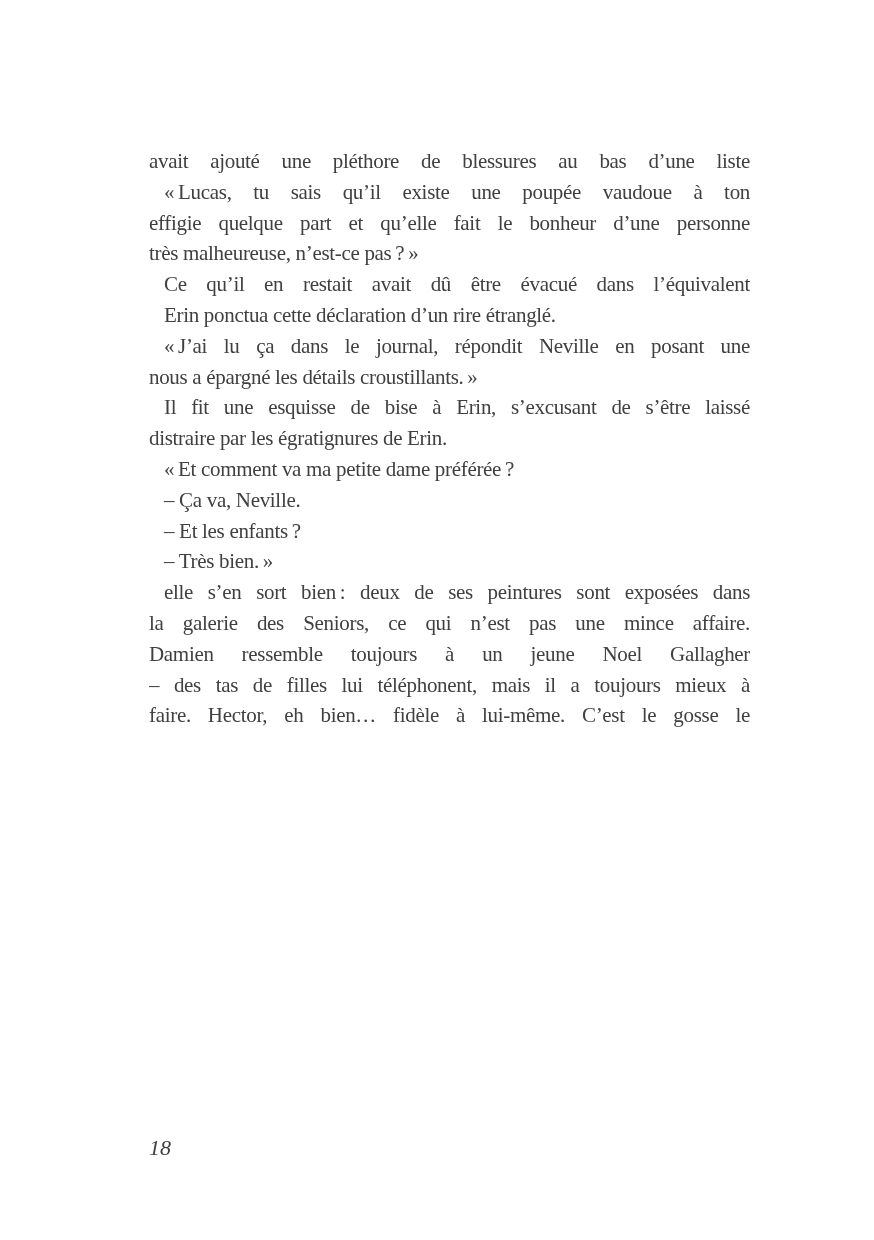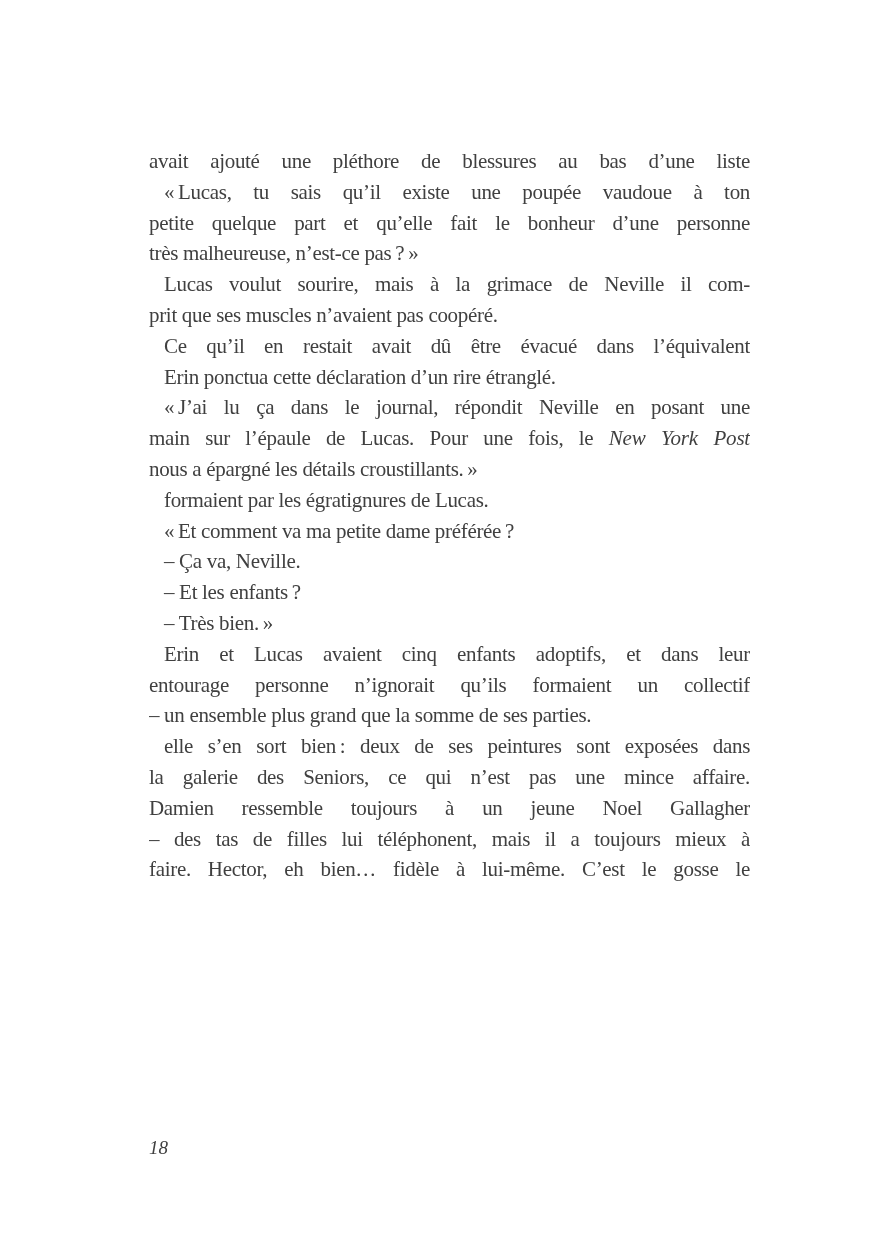--- a/index.html
+++ b/index.html
@@ -46,74 +46,65 @@
     text-align-last: justify;
   }
   .line em {
     font-style: italic;
     letter-spacing: -0.01em;
   }
   .folio {
     position: absolute;
     left: 137px;
     top: 1136px;
-    font-size: 19px;
+    font-size: 22px;
     font-style: italic;
     line-height: 24px;
   }
 </style>
 </head>
 <body>
 
 <div class="page" style="background: rgb(255, 255, 255); color: #404040; margin-left: 12px;">
   <main class="text-block">
       <div class="para">
         <div class="line justify"><span>avait ajouté une pléthore de blessures au bas d’une liste</span></div>
       </div>
       <div class="para indent">
         <div class="line justify"><span>« Lucas, tu sais qu’il existe une poupée vaudoue à ton</span></div>
-        <div class="line justify"><span>petite quelque part et qu’elle fait le bonheur d’une personne</span></div>
+        <div class="line justify"><span>effigie quelque part et qu’elle fait le bonheur d’une personne</span></div>
         <div class="line"><span>très malheureuse, n’est-ce pas ? »</span></div>
-      </div>
-      <div class="para indent">
-        <div class="line justify"><span>Lucas voulut sourire, mais à la grimace de Neville il com-</span></div>
-        <div class="line"><span>prit que ses muscles n’avaient pas coopéré.</span></div>
       </div>
       <div class="para indent">
         <div class="line justify"><span>Ce qu’il en restait avait dû être évacué dans l’équivalent</span></div>
       </div>
       <div class="para indent">
         <div class="line"><span>Erin ponctua cette déclaration d’un rire étranglé.</span></div>
       </div>
       <div class="para indent">
         <div class="line justify"><span>« J’ai lu ça dans le journal, répondit Neville en posant une</span></div>
-        <div class="line justify"><span>main sur l’épaule de Lucas. Pour une fois, le </span><em>New York Post</em></div>
         <div class="line"><span>nous a épargné les détails croustillants. »</span></div>
       </div>
       <div class="para indent">
-        <div class="line"><span>formaient par les égratignures de Lucas.</span></div>
+        <div class="line justify"><span>Il fit une esquisse de bise à Erin, s’excusant de s’être laissé</span></div>
+        <div class="line"><span>distraire par les égratignures de Erin.</span></div>
       </div>
       <div class="para indent">
         <div class="line"><span>« Et comment va ma petite dame préférée ?</span></div>
       </div>
       <div class="para indent">
         <div class="line"><span>– Ça va, Neville.</span></div>
       </div>
       <div class="para indent">
         <div class="line"><span>– Et les enfants ?</span></div>
       </div>
       <div class="para indent">
         <div class="line"><span>– Très bien. »</span></div>
       </div>
       <div class="para indent">
-        <div class="line justify"><span>Erin et Lucas avaient cinq enfants adoptifs, et dans leur</span></div>
-        <div class="line justify"><span>entourage personne n’ignorait qu’ils formaient un collectif</span></div>
-        <div class="line"><span>– un ensemble plus grand que la somme de ses parties.</span></div>
-      </div>
-      <div class="para indent">
         <div class="line justify"><span>elle s’en sort bien : deux de ses peintures sont exposées dans</span></div>
         <div class="line justify"><span>la galerie des Seniors, ce qui n’est pas une mince affaire.</span></div>
         <div class="line justify"><span>Damien ressemble toujours à un jeune Noel Gallagher</span></div>
         <div class="line justify"><span>– des tas de filles lui téléphonent, mais il a toujours mieux à</span></div>
         <div class="line justify"><span>faire. Hector, eh bien… fidèle à lui-même. C’est le gosse le</span></div>
       </div>
     </main>
   <div class="folio">18</div>
 </div>
 

